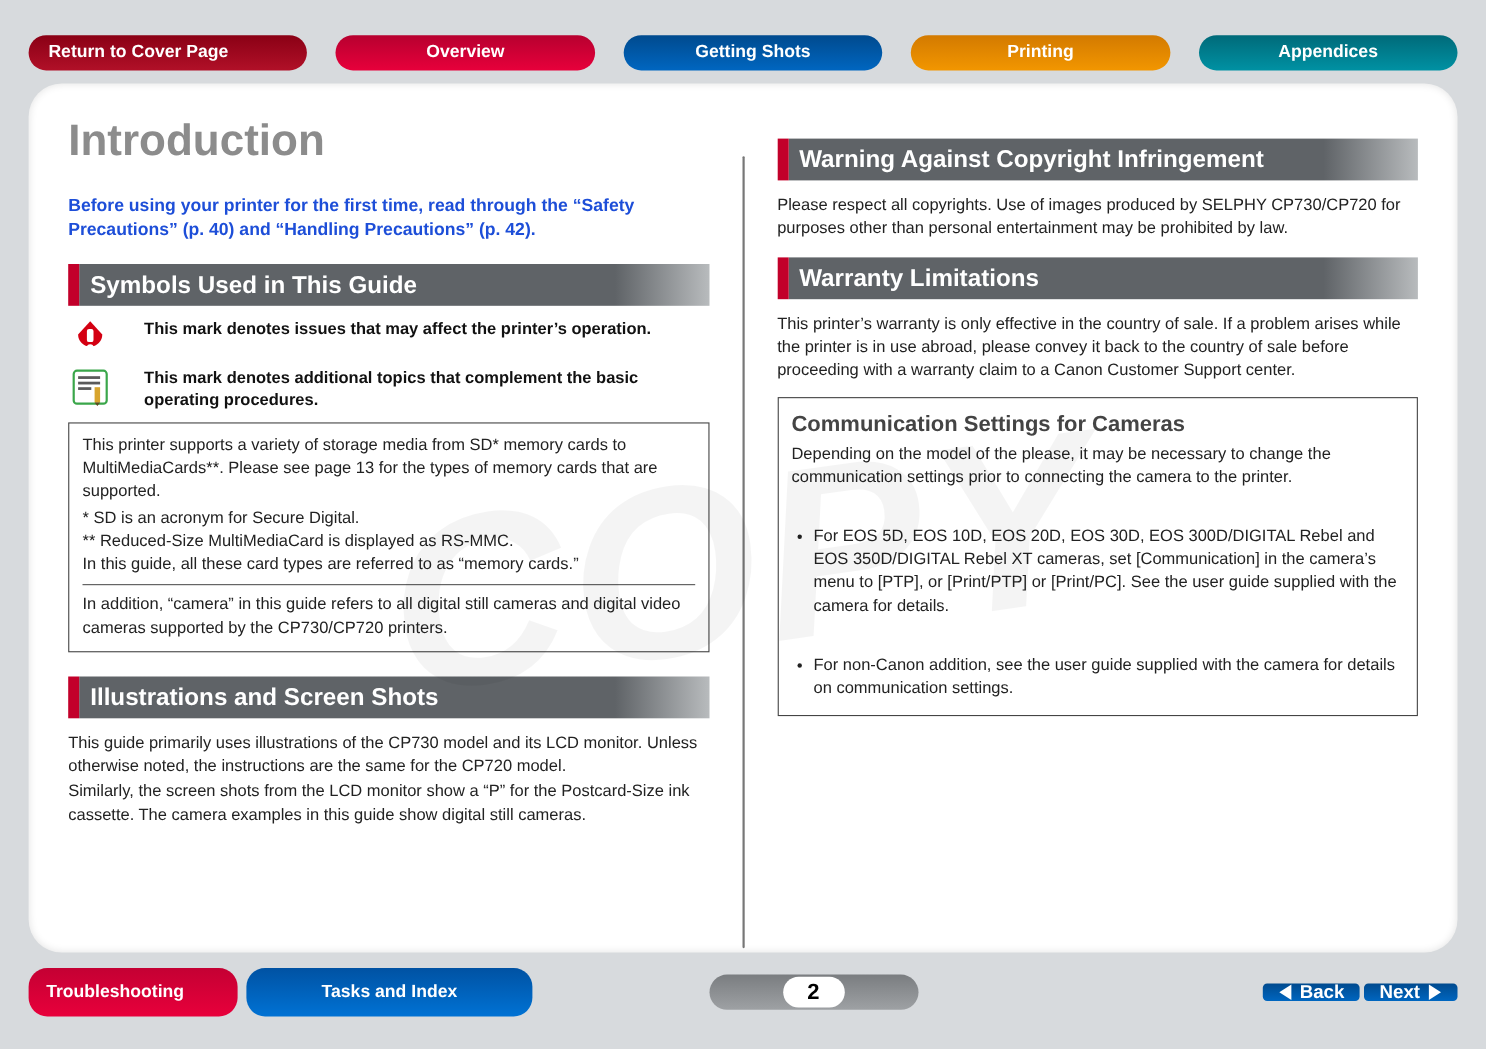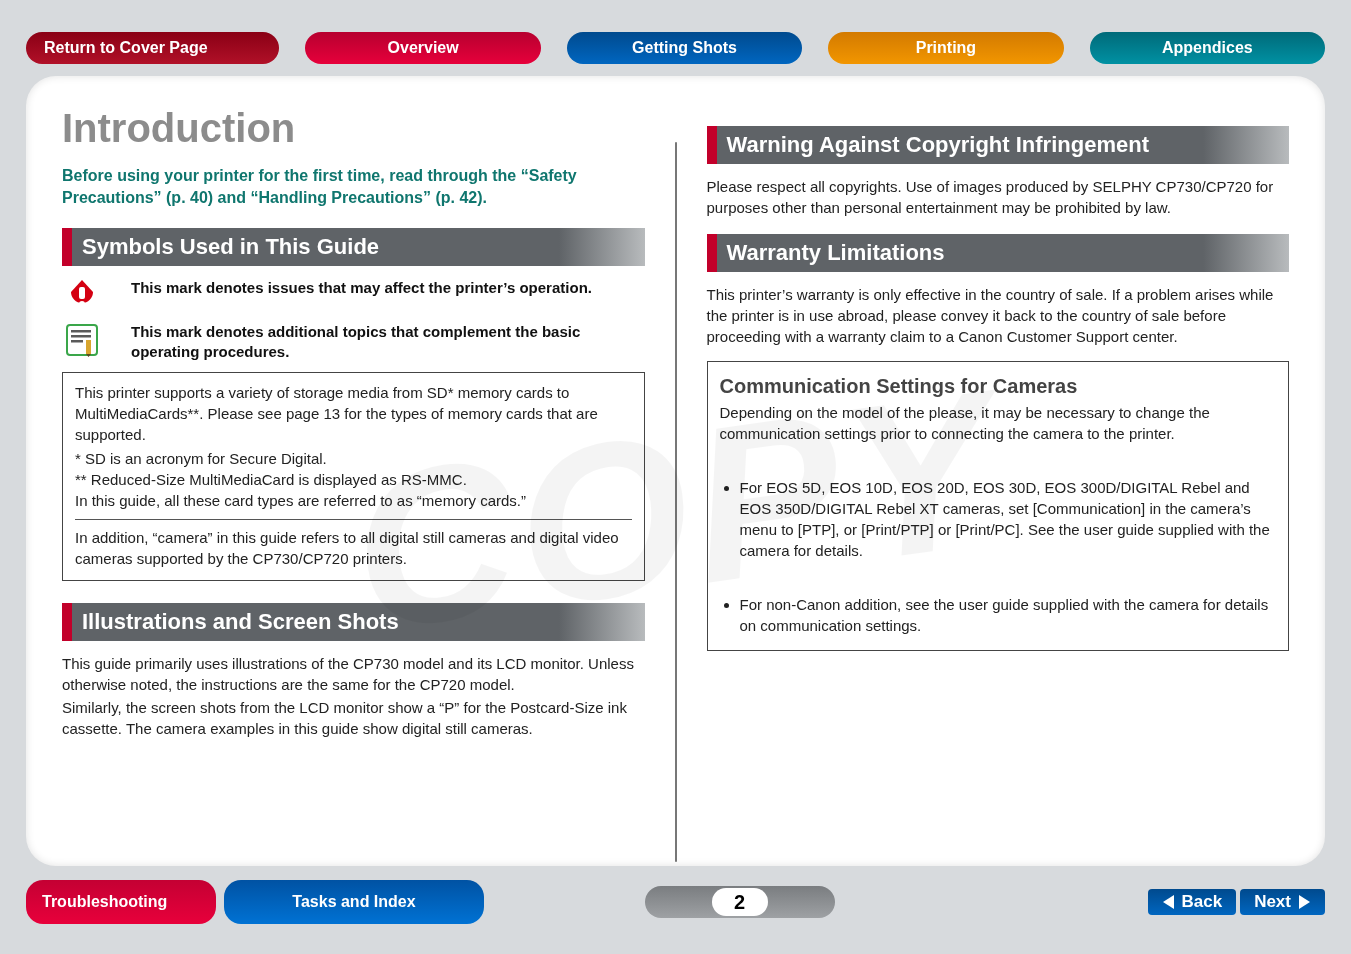--- a/index.html
+++ b/index.html
@@ -65,28 +65,28 @@
     border-radius: 1px;
     margin-top: 36px;
     height: 720px;
   }
 
   h1.page-title {
     font-family: "Trebuchet MS", sans-serif;
     font-size: 40px;
     font-weight: bold;
     color: #8c8c8c;
-    margin-bottom: 14px;
+    margin-bottom: 26px;
   }
   .intro-bold {
     font-weight: bold;
     font-size: 16px;
     line-height: 1.4;
     margin-bottom: 18px;
-    color: #0f766e;
+    color: #1d4ed8;
     max-width: 590px;
   }
 
   .section-header {
     background: linear-gradient(to right, #5f6367 0%, #5f6367 85%, #b8bbbd 100%);
     border-left: 10px solid #c2002a;
     color: #fff;
     font-size: 22px;
     font-weight: bold;
     padding: 6px 10px 6px 10px;
@@ -196,21 +196,21 @@
     display: flex;
     align-items: center;
     justify-content: center;
     font-weight: bold;
     font-size: 20px;
     color: #000;
   }
   .nav-buttons { display: flex; gap: 4px; margin-left: auto; }
   .nav-btn {
     background: linear-gradient(to bottom,#004a8e,#0066c0);
-    height: 26px;
+    height: 16px;
     padding: 0 14px;
     display: flex;
     align-items: center;
     gap: 6px;
     color: #fff;
     font-weight: bold;
     font-size: 17px;
     cursor: pointer;
     border-radius: 4px;
   }

